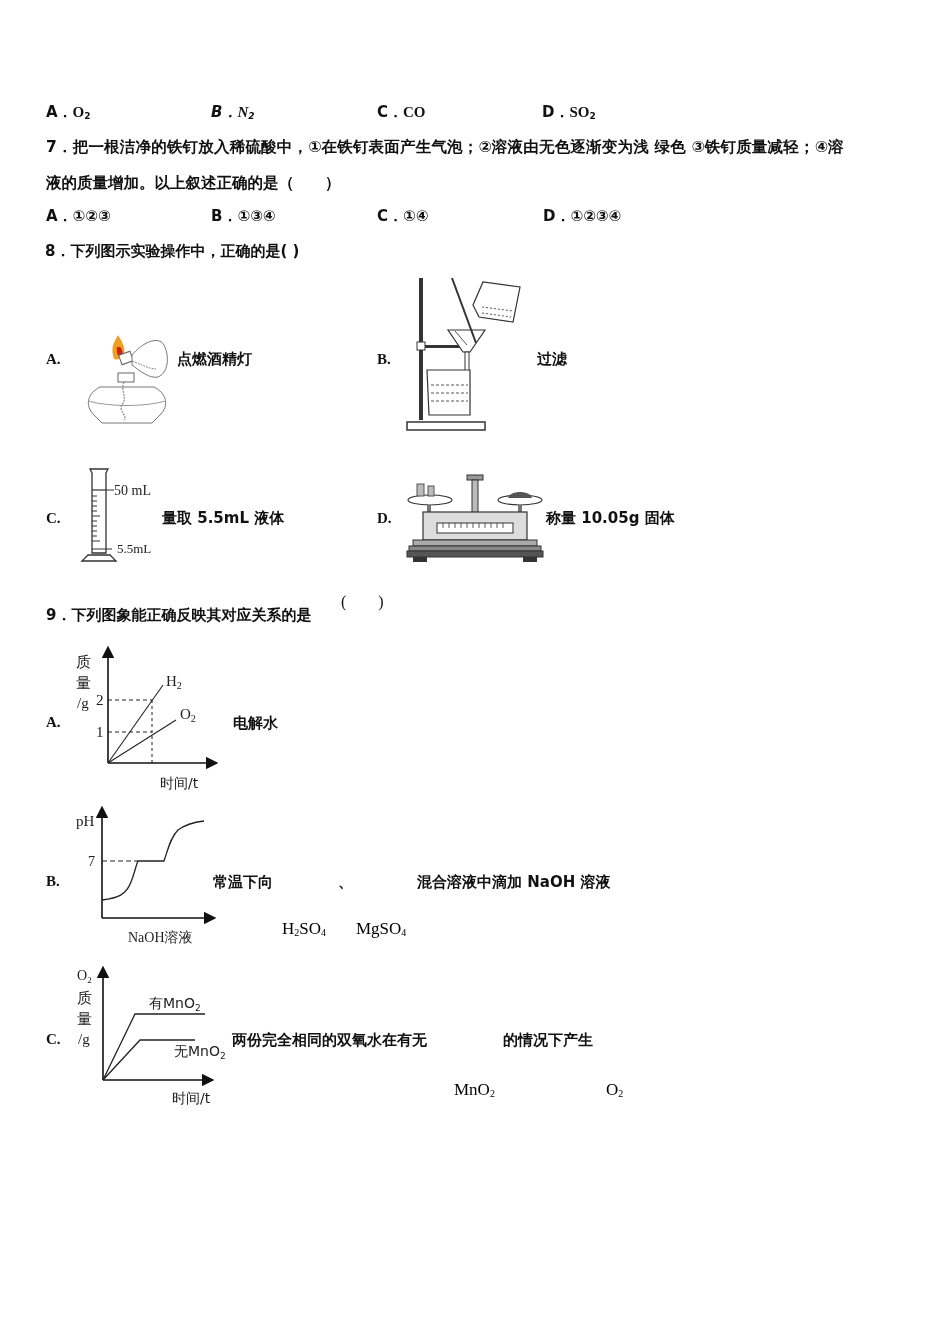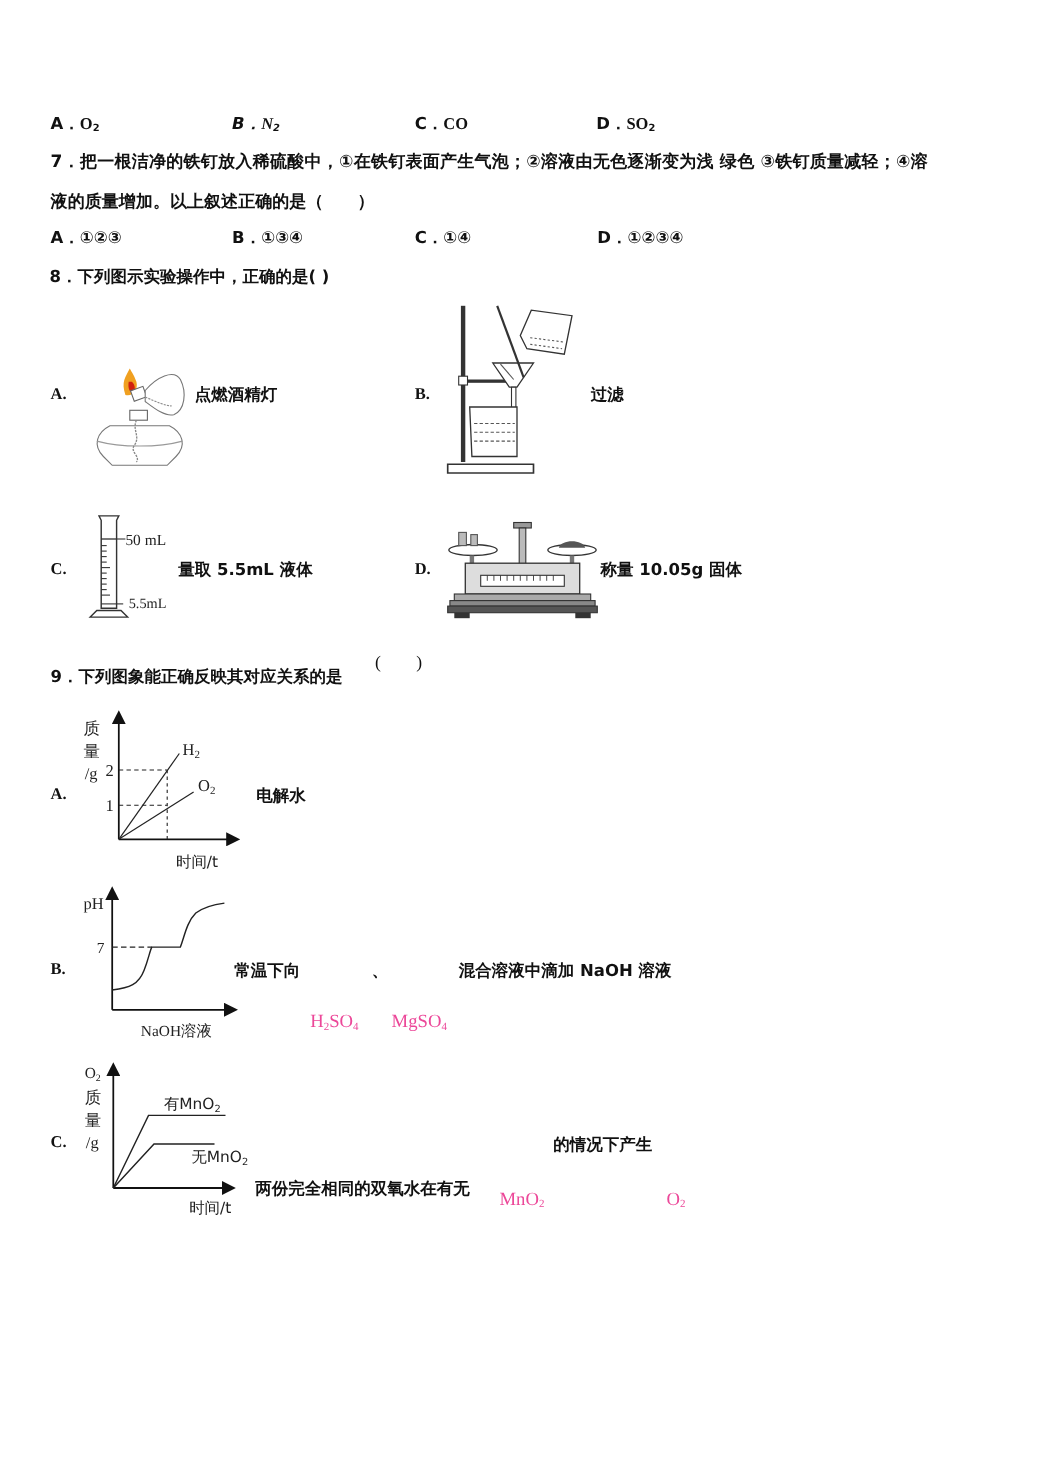--- a/index.html
+++ b/index.html
@@ -4,21 +4,21 @@
 <style>
   html, body { margin: 0; padding: 0; background: #ffffff; }
   body { width: 950px; height: 1344px; position: relative; overflow: hidden;
          font-family: "DejaVu Sans", "Liberation Sans", sans-serif; color: #111; }
   .abs { position: absolute; white-space: nowrap; }
   .q { font-size: 15px; font-weight: bold; }
   .opt { font-size: 15px; font-weight: bold; }
   .serif { font-family: "Liberation Serif", "DejaVu Serif", serif; }
   .lbl { font-family: "Liberation Serif", "DejaVu Serif", serif; font-weight: bold; font-size: 15px; }
   sub { font-size: 9px; vertical-align: -2px; }
-  .formula { font-family: "Liberation Serif", "DejaVu Serif", serif; font-size: 17px; color: #ec4899; font-weight: normal; }
+  .formula { font-family: "Liberation Serif", "DejaVu Serif", serif; font-size: 17px; color: #000000; font-weight: normal; }
   .formula sub { font-size: 10px; }
   svg { position: absolute; overflow: visible; }
   .axis-txt { font-family: "Liberation Serif", "DejaVu Serif", serif; font-size: 15px; fill: #222; }
   .axis-cn { font-family: "DejaVu Sans", sans-serif; font-size: 15px; fill: #222; }
 </style>
 </head>
 <body>
 
 <div>
   <div class="abs opt" style="left:46px;top:103px;">
@@ -210,20 +210,20 @@
 <div class="abs q" style="left:338px;top:873px;">、</div>
 <div class="abs q" style="left:417px;top:873px;text-align:right;">混合溶液中滴加 NaOH 溶液</div>
 <div class="abs formula" style="left:282px;top:919px;">
   <span>H</span><sub>2</sub><span>SO</span><sub>4</sub>
 </div>
 <div class="abs formula" style="left:356px;top:919px;">
   <span>MgSO</span><sub>4</sub>
 </div>
 
 <div class="abs lbl" style="left:46px;top:1031px;">C.</div>
-<div class="abs q" style="left:232px;top:1031px;margin-top:40px;">两份完全相同的双氧水在有无</div>
+<div class="abs q" style="left:232px;top:1031px;">两份完全相同的双氧水在有无</div>
 <div class="abs q" style="left:503px;top:1031px;">的情况下产生</div>
 <div class="abs formula" style="left:454px;top:1080px;">
   <span>MnO</span><sub>2</sub>
 </div>
 <div class="abs formula" style="left:606px;top:1080px;">
   <span>O</span><sub>2</sub>
 </div>
 
 </body></html>

